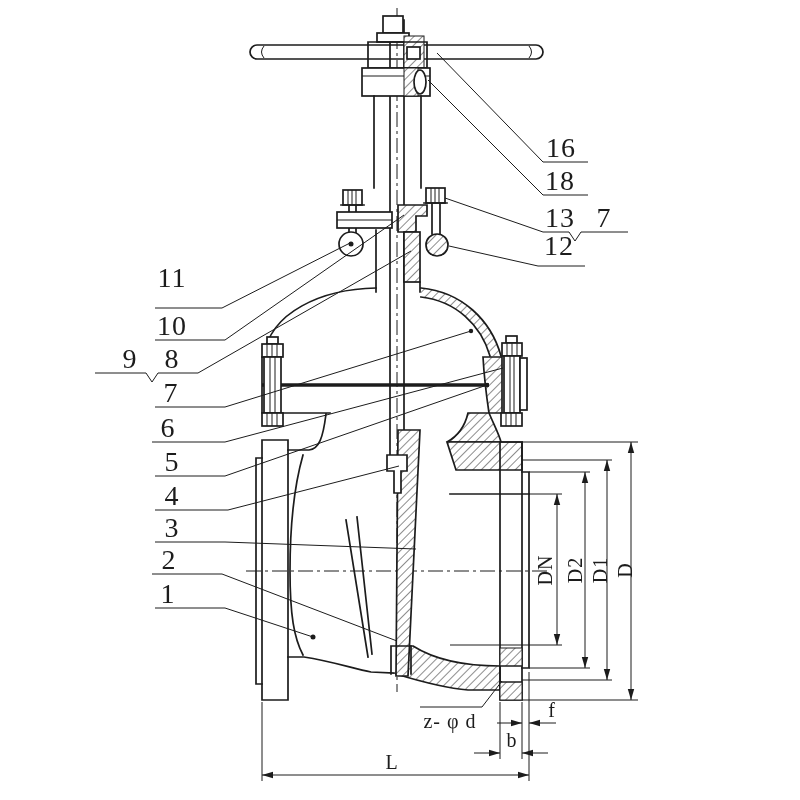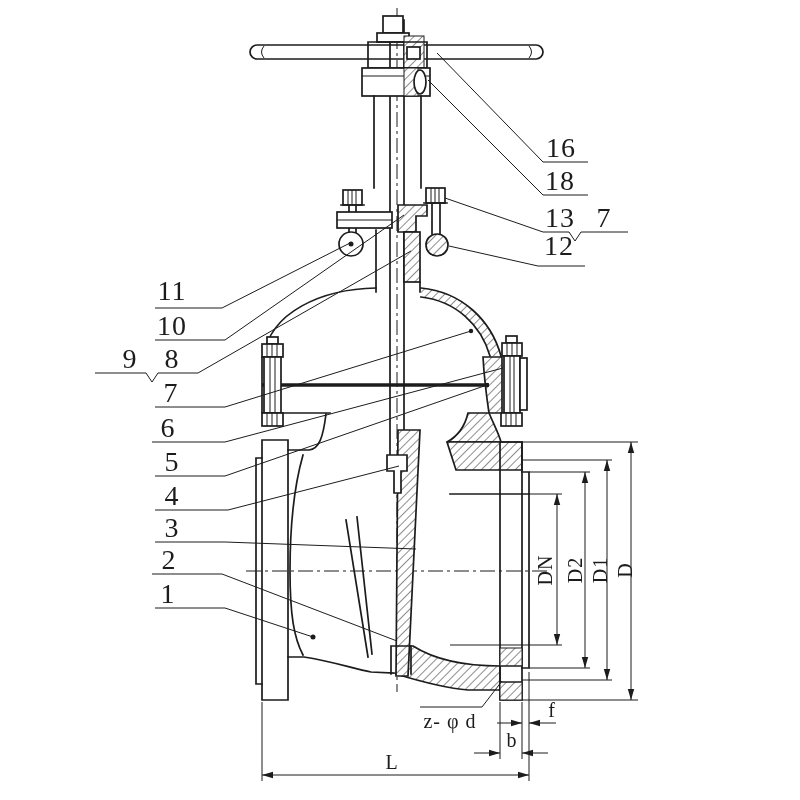--- a/index.html
+++ b/index.html
@@ -171,21 +171,21 @@
 <div class="lbl" style="left:168px;top:594px">1</div>
 <div class="lbl" style="left:169px;top:560px">2</div>
 <div class="lbl" style="left:172px;top:528px">3</div>
 <div class="lbl" style="left:172px;top:496px">4</div>
 <div class="lbl" style="left:172px;top:462px">5</div>
 <div class="lbl" style="left:168px;top:428px">6</div>
 <div class="lbl" style="left:171px;top:393px">7</div>
 <div class="lbl" style="left:172px;top:359px">8</div>
 <div class="lbl" style="left:130px;top:359px">9</div>
 <div class="lbl" style="left:172px;top:326px">10</div>
-<div class="lbl" style="left:172px;top:291px">11</div>
+<div class="lbl" style="left:172px;top:278px">11</div>
 <div class="lbl" style="left:559px;top:246px">12</div>
 <div class="lbl" style="left:560px;top:218px">13</div>
 <div class="lbl" style="left:604px;top:218px">7</div>
 <div class="lbl" style="left:560px;top:181px">18</div>
 <div class="lbl" style="left:561px;top:148px">16</div>
 
 <div class="lbl rot" style="left:545px;top:570px">DN</div>
 <div class="lbl rot" style="left:575px;top:570px">D2</div>
 <div class="lbl rot" style="left:600px;top:570px">D1</div>
 <div class="lbl rot" style="left:625px;top:570px">D</div>

